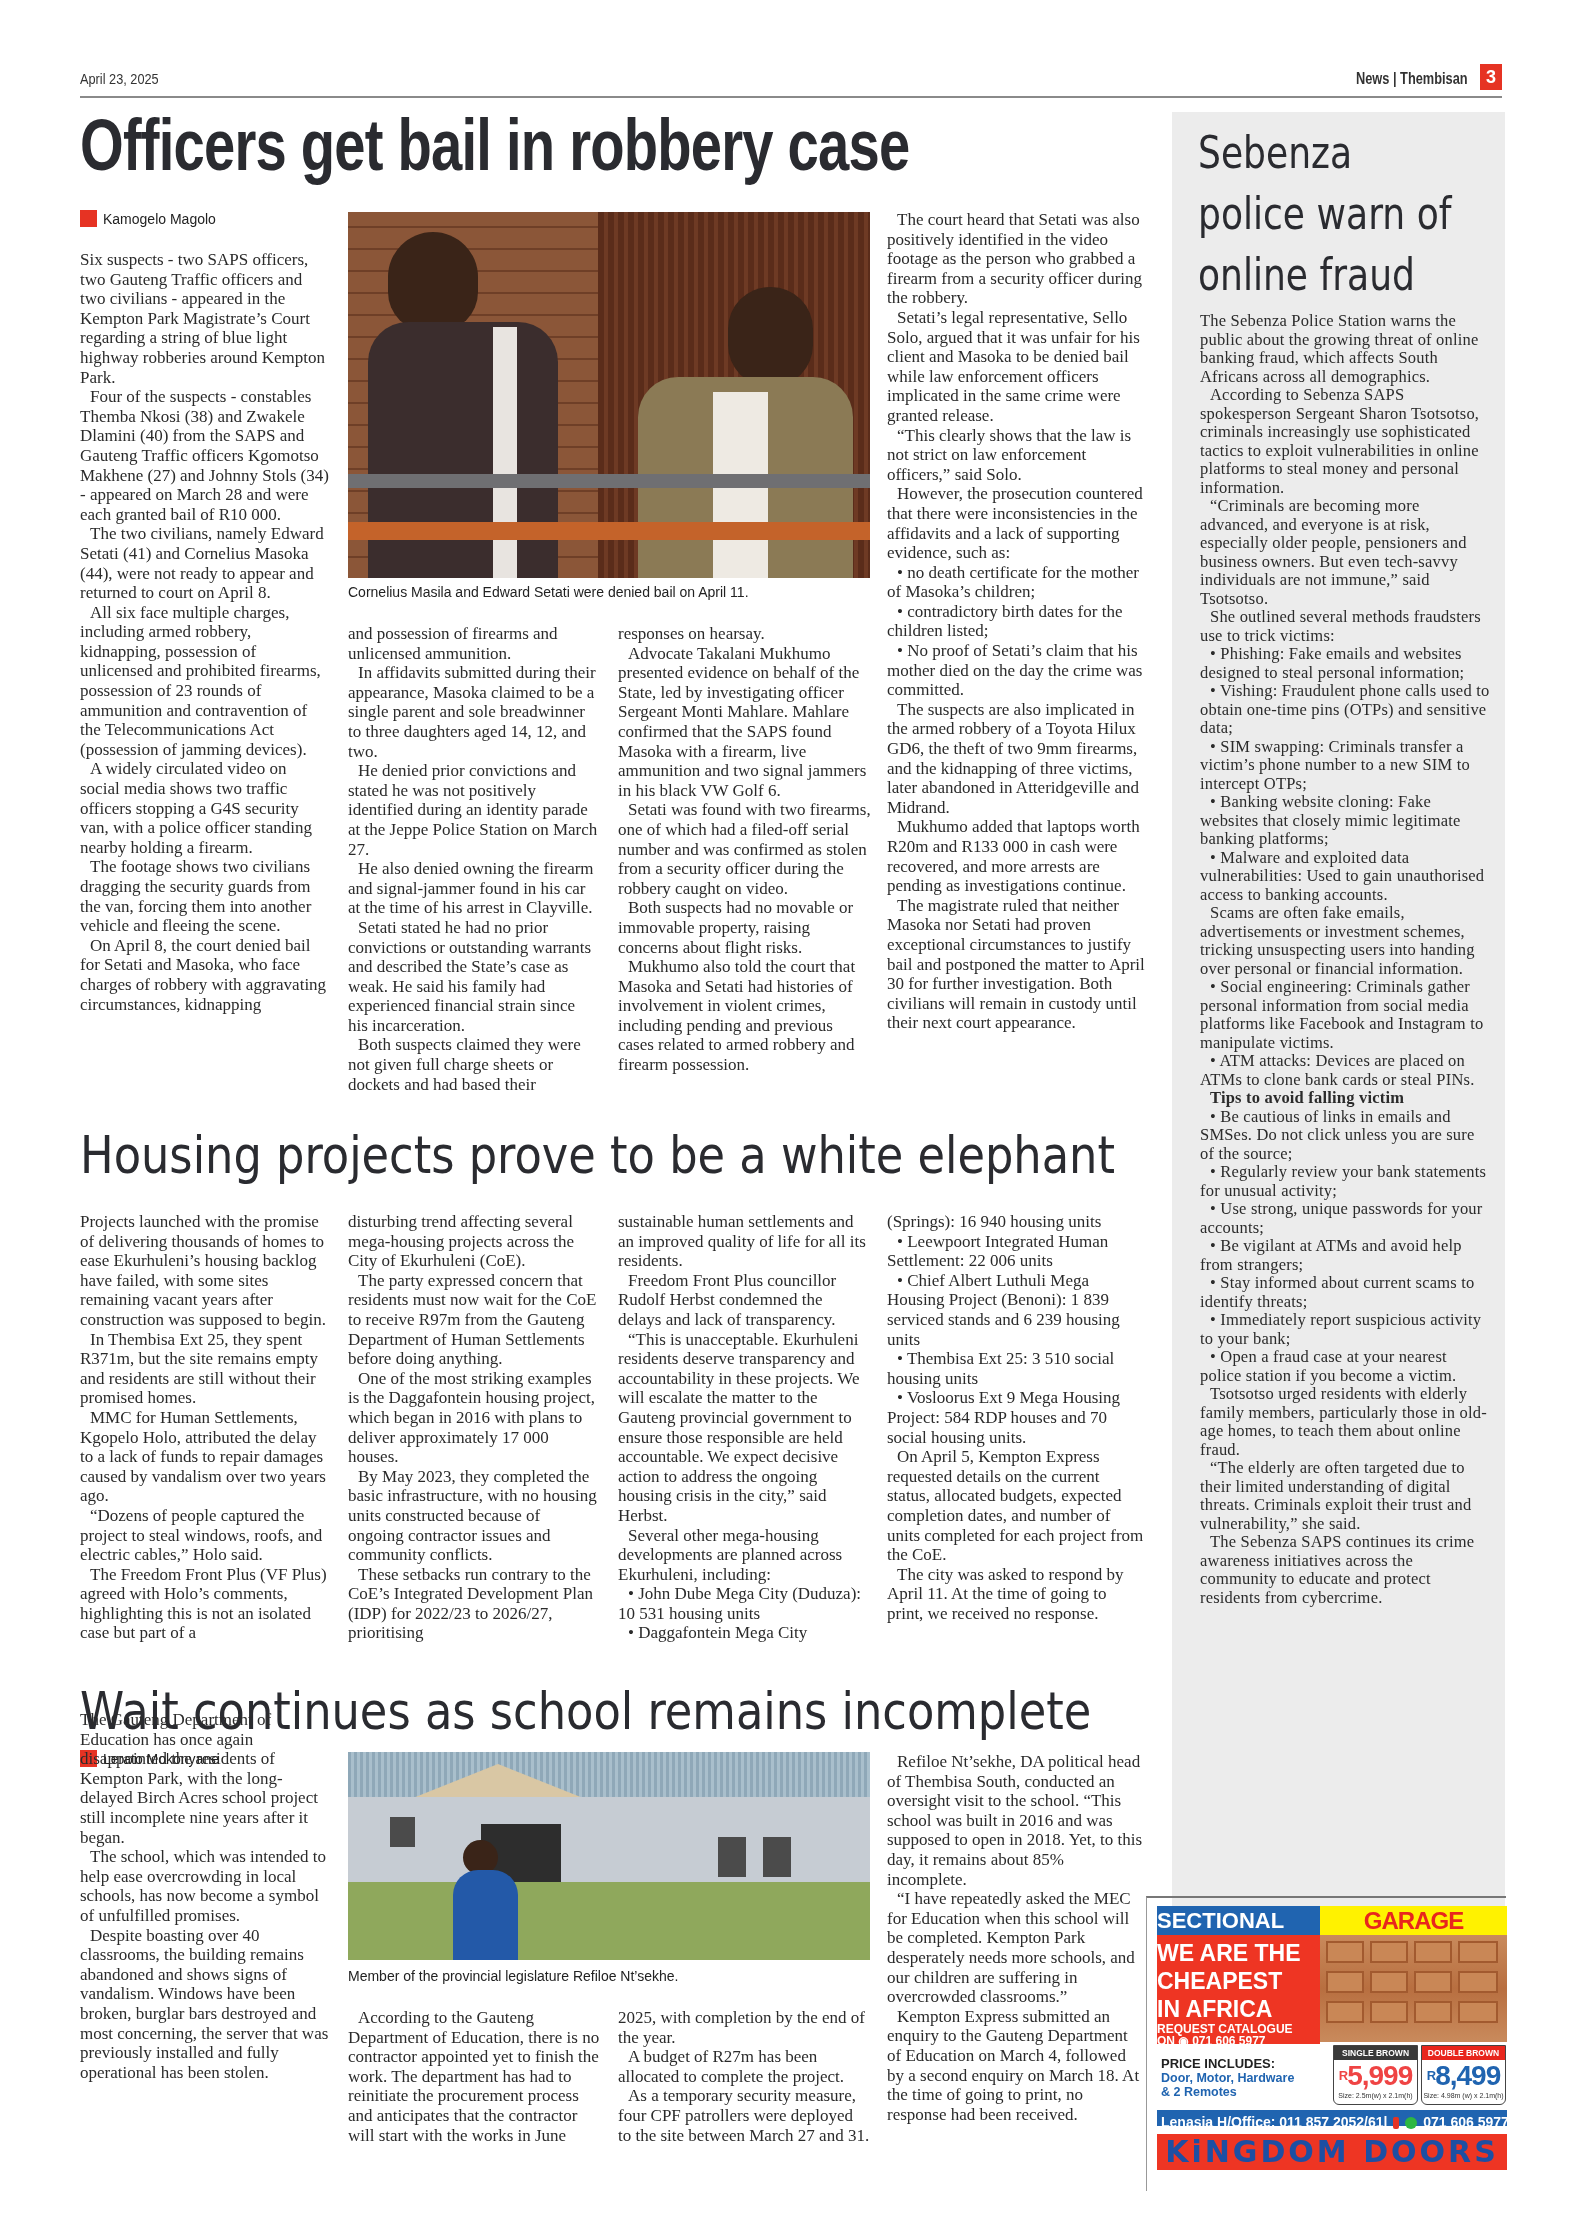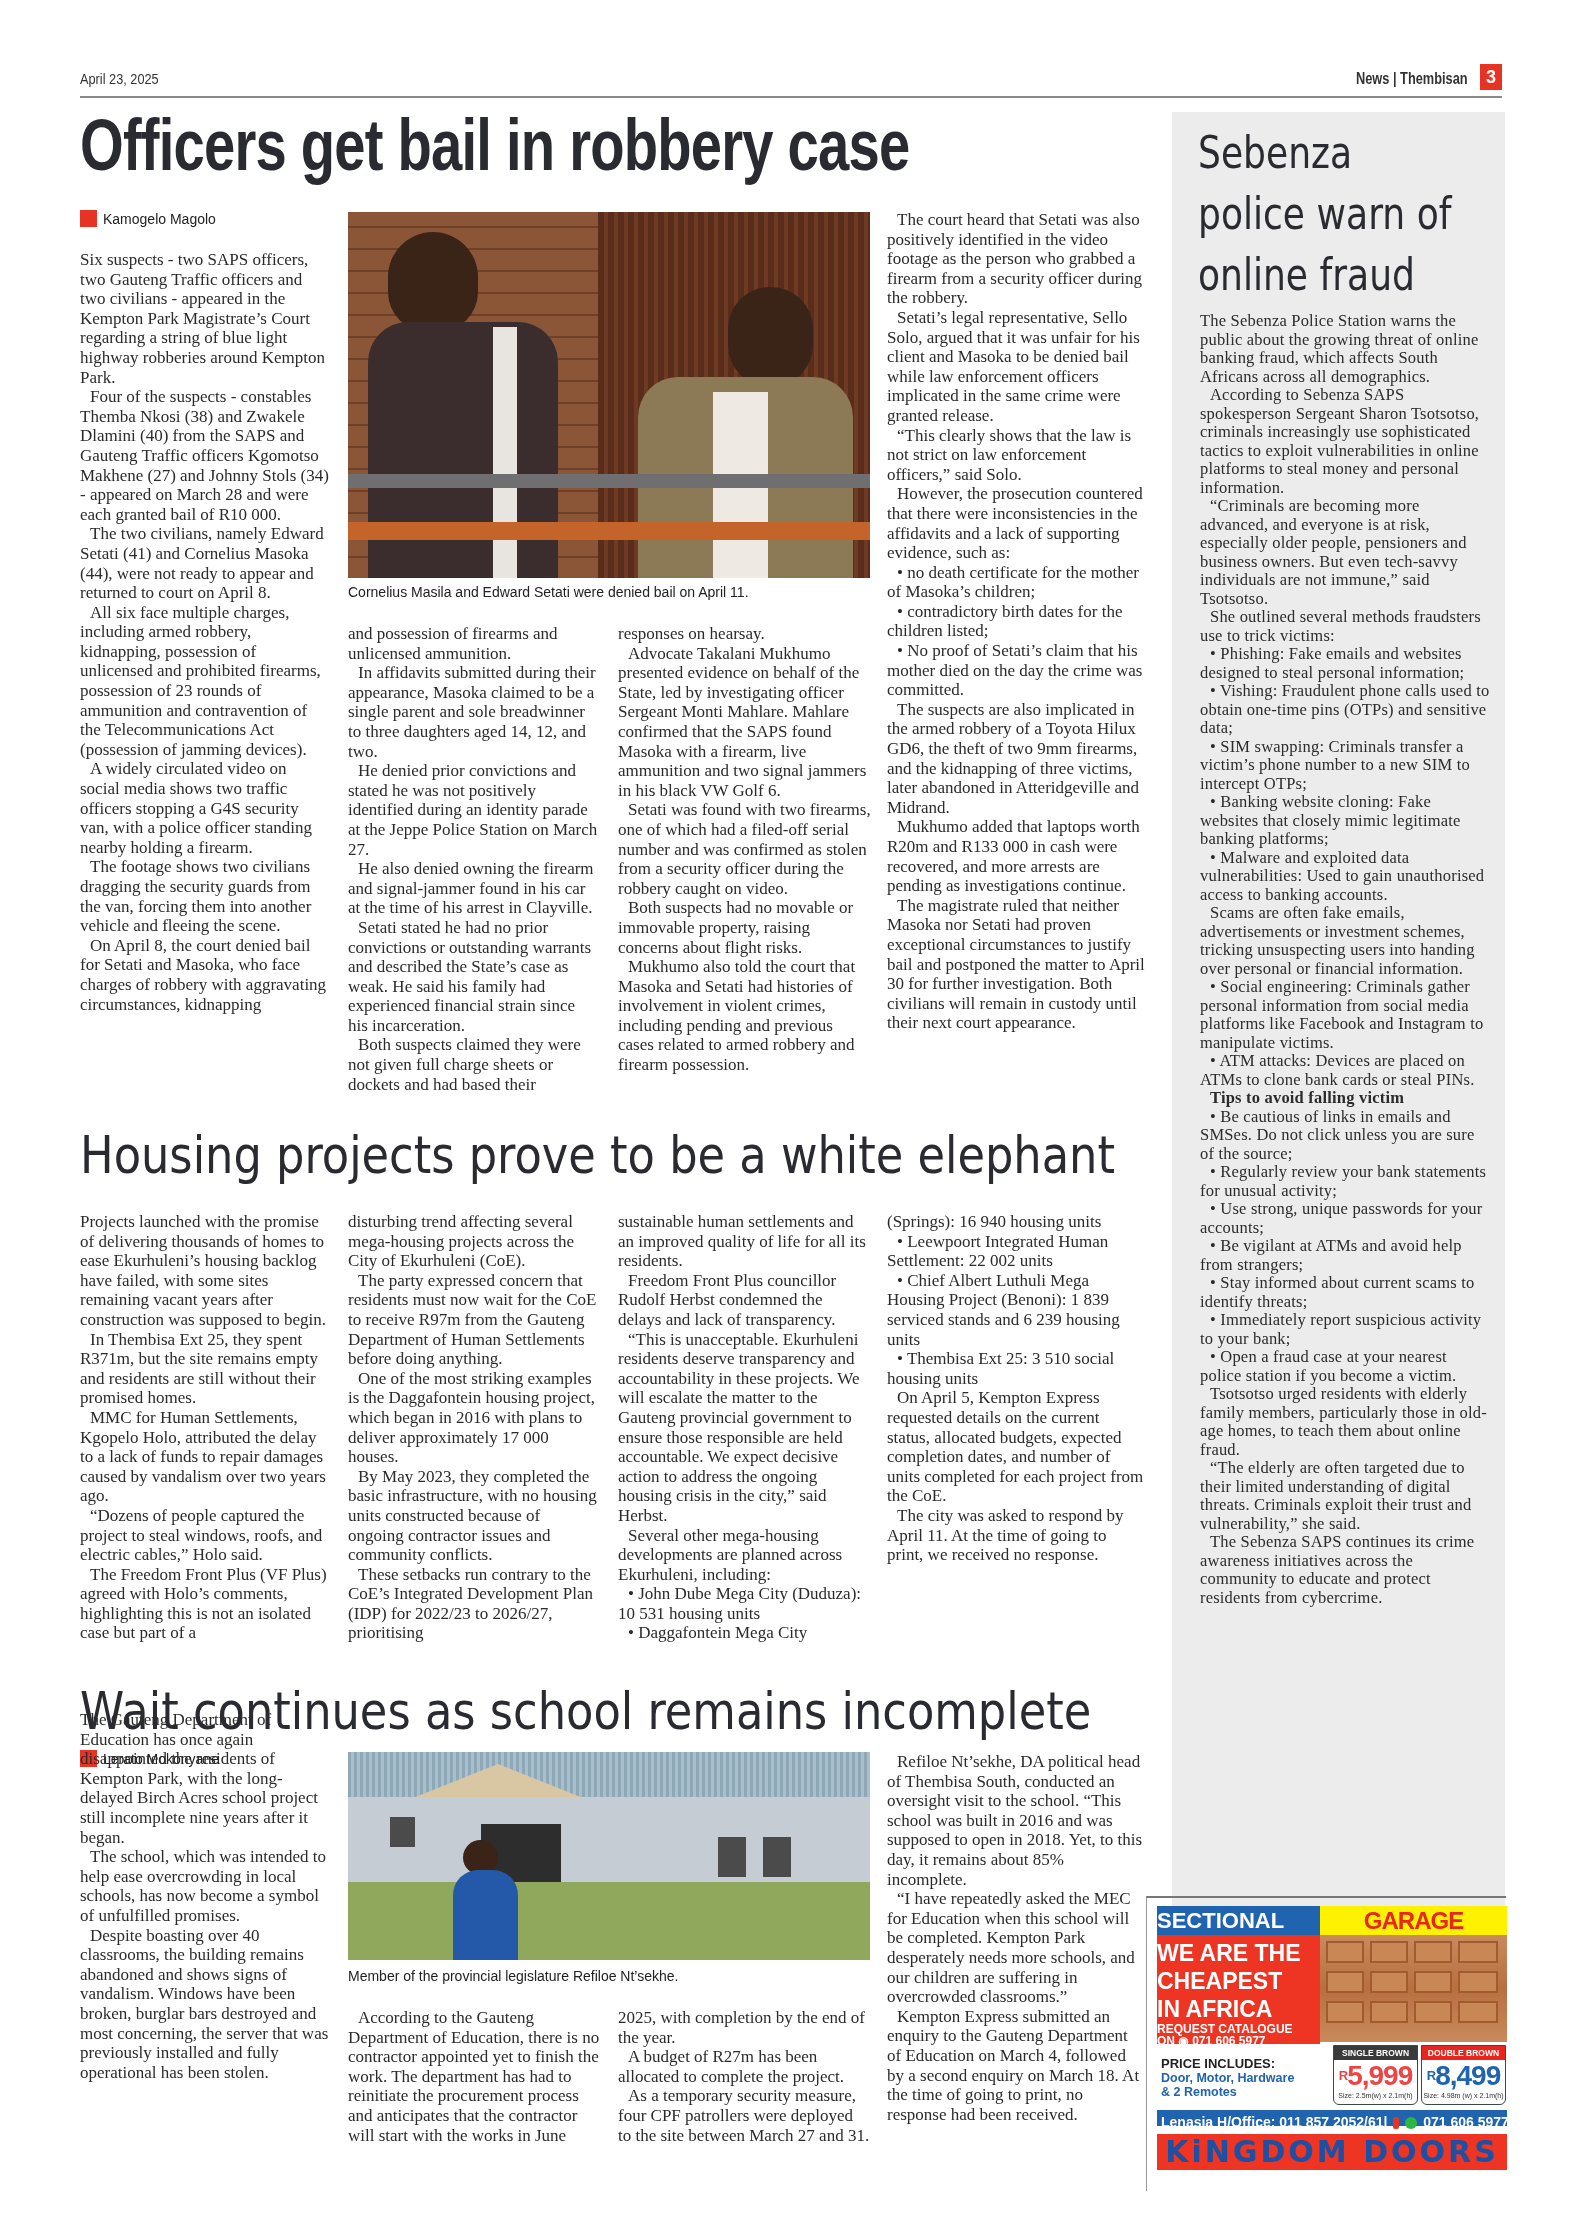--- a/index.html
+++ b/index.html
@@ -138,23 +138,24 @@
 <div class="col" style="left:618px; top:1212px; width:252px;">
   <p class="first">sustainable human settlements and an improved quality of life for all its residents.</p>
   <p>Freedom Front Plus councillor Rudolf Herbst condemned the delays and lack of transparency.</p>
   <p>“This is unacceptable. Ekurhuleni residents deserve transparency and accountability in these projects. We will escalate the matter to the Gauteng provincial government to ensure those responsible are held accountable. We expect decisive action to address the ongoing housing crisis in the city,” said Herbst.</p>
   <p>Several other mega-housing developments are planned across Ekurhuleni, including:</p>
   <p>• John Dube Mega City (Duduza): 10 531 housing units</p>
   <p>• Daggafontein Mega City</p>
 </div>
 <div class="col" style="left:887px; top:1212px; width:258px;">
   <p class="first">(Springs): 16 940 housing units</p>
-  <p>• Leewpoort Integrated Human Settlement: 22 002 units</p>
+  <p>• Leewpoort Integrated Human Settlement: 22 006 units</p>
   <p>• Chief Albert Luthuli Mega Housing Project (Benoni): 1 839 serviced stands and 6 239 housing units</p>
   <p>• Thembisa Ext 25: 3 510 social housing units</p>
+  <p>• Vosloorus Ext 9 Mega Housing Project: 584 RDP houses and 70 social housing units.</p>
   <p>On April 5, Kempton Express requested details on the current status, allocated budgets, expected completion dates, and number of units completed for each project from the CoE.</p>
   <p>The city was asked to respond by April 11. At the time of going to print, we received no response.</p>
 </div>
 
 <div class="headline-thin" style="left:80px; top:1680px; font-size:52px; line-height:62px; transform:scaleX(0.86);">Wait continues as school remains incomplete</div>
 
 <div class="byline" style="left:80px; top:1750px;">
   <span class="sq"></span>
   <span>Lerato Mokonyane</span>
 </div>

